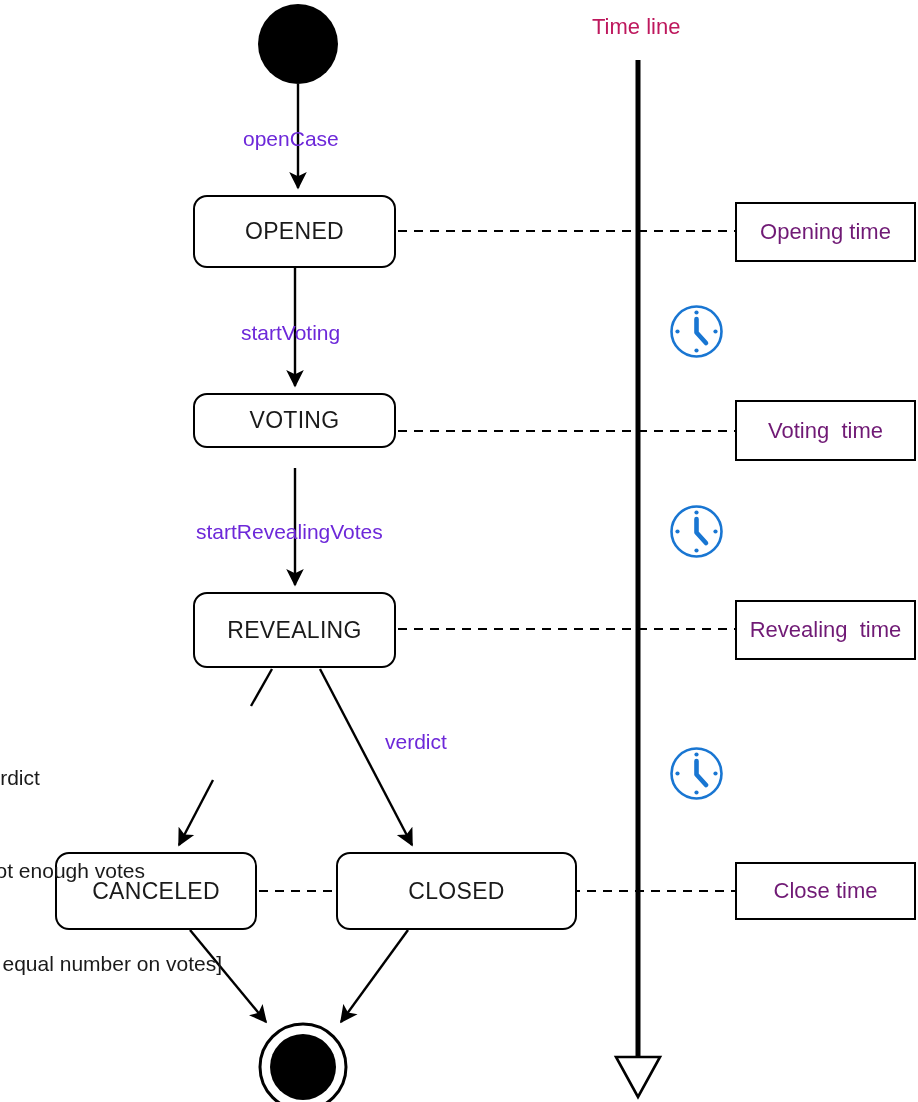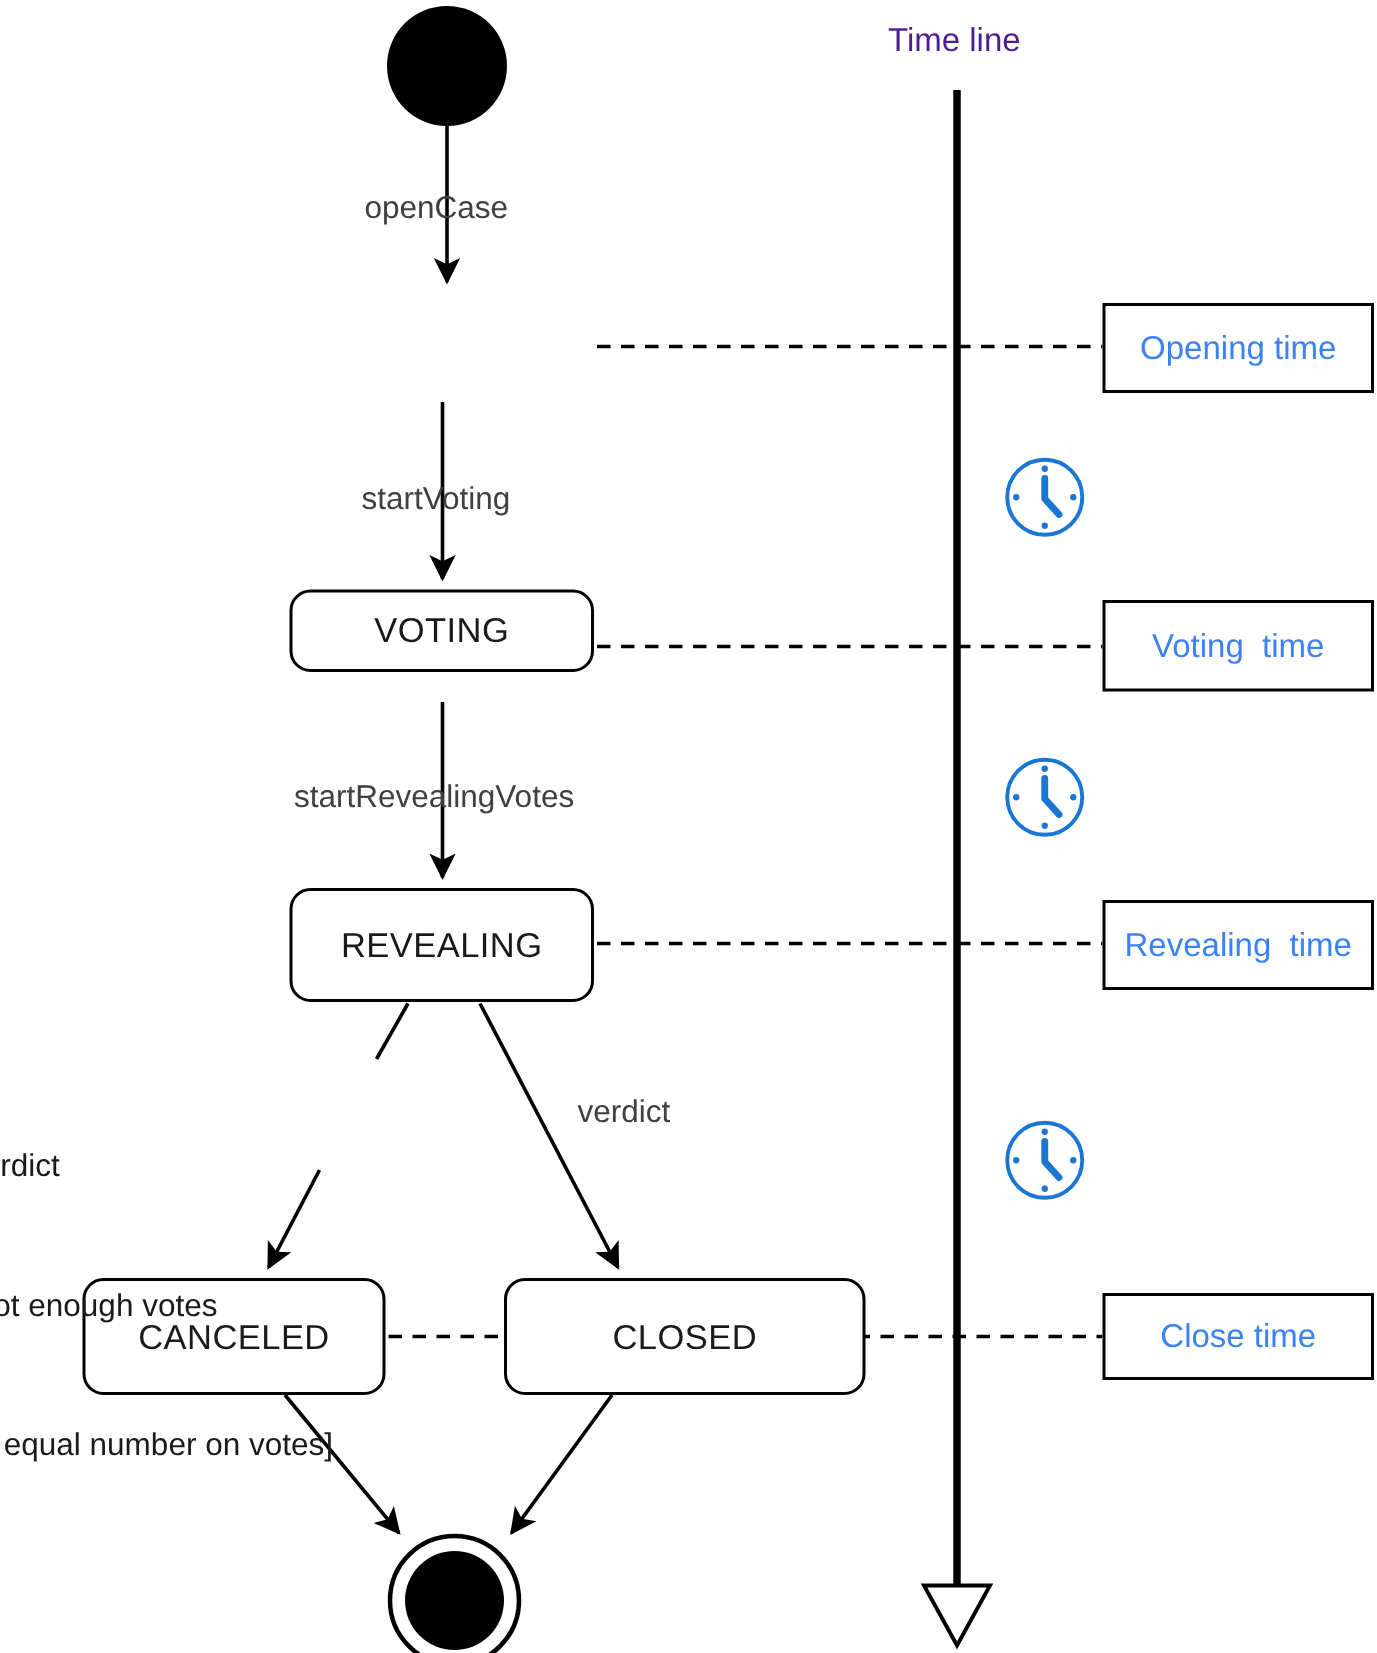--- a/index.html
+++ b/index.html
@@ -19,21 +19,21 @@
   }
   svg.layer {
     position: absolute;
     left: 0;
     top: 0;
     width: 918px;
     height: 1102px;
   }
   .lbl {
     position: absolute;
-    color: #404040;
+    color: #6d28d9;
     font-size: 21px;
     line-height: 26px;
     white-space: pre;
     font-family: "Liberation Sans", sans-serif;
   }
   .state-box {
     position: absolute;
     box-sizing: border-box;
     border: 2.5px solid #000000;
     border-radius: 14px;
@@ -47,39 +47,39 @@
   }
   .time-box {
     position: absolute;
     box-sizing: border-box;
     border: 2.5px solid #000000;
     background: #ffffff;
     display: flex;
     align-items: center;
     justify-content: center;
     font-size: 22px;
-    color: #3b82f6;
+    color: #701a75;
     white-space: pre;
   }
   .guard-text {
     position: absolute;
     font-size: 21px;
     line-height: 31px;
     color: #1a1a1a;
     white-space: pre;
   }
   .clock {
     position: absolute;
     width: 57px;
     height: 57px;
   }
   .timeline-title {
     position: absolute;
     font-size: 22px;
-    color: #4c1d95;
+    color: #be185d;
   }
 </style>
 </head>
 <body>
 
 <div id="canvas">
 
   <svg class="layer" viewBox="0 0 918 1102">
     <defs>
       <marker id="arrowFilled" viewBox="0 0 12 12" refX="10" refY="6" markerWidth="8" markerHeight="8" orient="auto-start-reverse">
@@ -111,20 +111,23 @@
 
     <line x1="638" y1="60" x2="638" y2="1058" stroke="#000000" stroke-width="5"></line>
     <polygon points="616,1057 660,1057 638,1097" fill="#ffffff" stroke="#000000" stroke-width="2.6"></polygon>
 
     <circle cx="298" cy="44" r="40" fill="#000000"></circle>
 
     <circle cx="303" cy="1067" r="43" fill="#ffffff" stroke="#000000" stroke-width="3"></circle>
     <circle cx="303" cy="1067" r="33" fill="#000000"></circle>
   </svg>
 
+  <div class="state-box" style="left:193px; top:195px; width:203px; height:73px;">
+    <span>OPENED</span>
+  </div>
 
   <div class="state-box" style="left:193px; top:393px; width:203px; height:55px;">
     <span>VOTING</span>
   </div>
 
   <div class="state-box" style="left:193px; top:592px; width:203px; height:76px;">
     <span>REVEALING</span>
   </div>
 
   <div class="state-box" style="left:55px; top:852px; width:202px; height:78px;">

